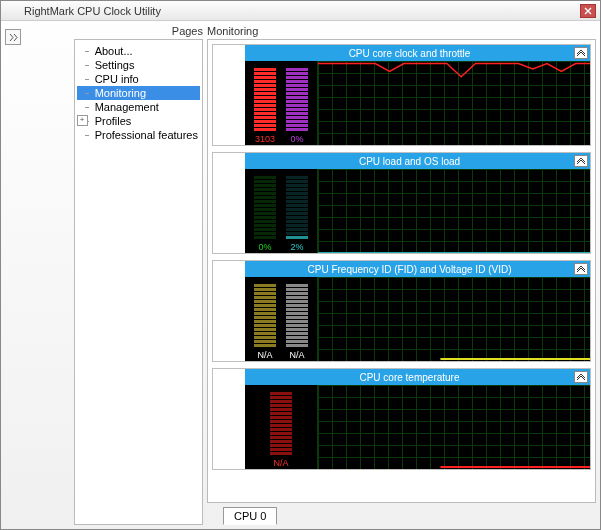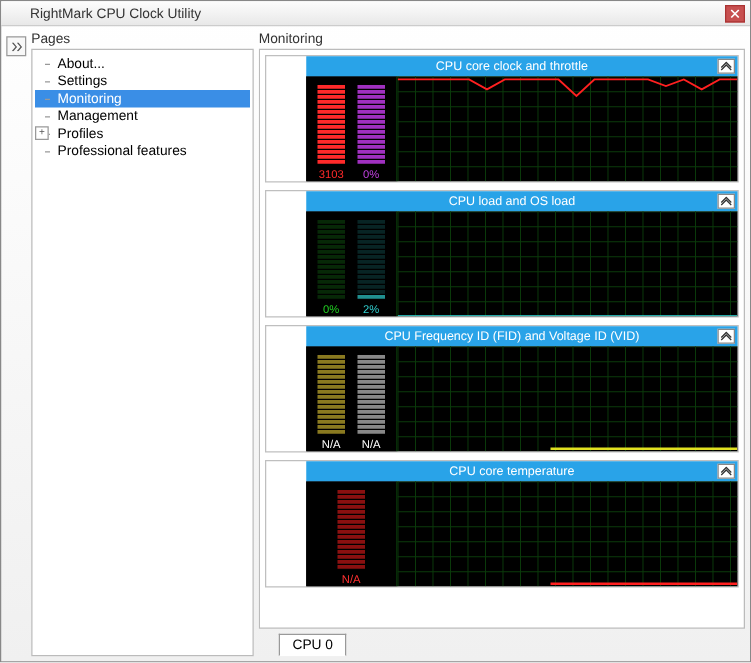--- a/index.html
+++ b/index.html
@@ -3,21 +3,21 @@
 <meta charset="utf-8">
 <style>
   * { box-sizing: border-box; margin: 0; padding: 0; }
   body { font-family: Tahoma, sans-serif; font-size: 11px; background: #fff; }
   .window { width: 601px; height: 530px; border: 1px solid #888; background: linear-gradient(#fff,#f0f0f0); display: flex; flex-direction: column; }
   .titlebar { height: 20px; background: linear-gradient(#fdfdfd,#e8e8e8); border-bottom: 1px solid #ccc; display: flex; align-items: center; padding: 0 4px; }
   .title { flex: 1; font-size: 11px; color: #333; padding-left: 19px; }
   .closebtn { width: 16px; height: 14px; background: #c75050; border: 1px solid #a33; color: #fff; display: flex; align-items: center; justify-content: center; font-size: 9px; cursor: pointer; }
   .body { flex: 1; display: flex; padding: 4px; gap: 4px; overflow: hidden; }
   .toggle { width: 16px; height: 16px; border: 1px solid #999; background: #f8f8f8; display: flex; align-items: center; justify-content: center; font-size: 9px; cursor: pointer; align-self: flex-start; margin-top: 4px;}
-  .pages { width: 178px; display: flex; flex-direction: column; }
+  .pages { width: 178px; display: flex; flex-direction: column; align-items: flex-end; }
   .group-label { font-size: 11px; color: #333; margin-bottom: 2px; }
   .tree { border: 1px solid #bbb; background: #fff; flex: 1; padding: 4px 2px; overflow: auto; }
   .tree-item { padding: 1px 2px 1px 18px; cursor: pointer; white-space: nowrap; position: relative; }
   .tree-item::before { content: ""; position: absolute; left: 8px; top: 50%; width: 4px; height: 1px; background: #999; }
   .tree-item.selected { background: #3a8ee6; color: #fff; }
   .tree-item.expandable::after { content:"+"; position:absolute; left:0; top:1px; width:9px;height:9px;border:1px solid #999;font-size:8px;line-height:8px;text-align:center;background:#fff;color:#555;}
   .monitoring { flex: 1; display: flex; flex-direction: column; overflow:hidden;}
   .panels { border: 1px solid #bbb; flex: 1; padding: 4px; display: flex; flex-direction: column; gap: 6px; background:#fff; overflow:hidden;}
   .panelgrp { border: 1px solid #bfbfbf; display:flex; flex-direction:column;padding-left:32px; }
   .panelhdr { background: #29a3e8; color: #fff; height: 16px; display: flex; align-items: center; font-size: 10px; position: relative; }
@@ -55,20 +55,21 @@
     <div class="toggle">
       <svg width="9" height="7" viewBox="0 0 9 7">
           <path d="M1 0 L4 3.5 L1 7 M5 0 L8 3.5 L5 7" stroke="#555" fill="none" stroke-width="1"></path>
         </svg>
     </div>
     <div class="pages">
       <div class="group-label">Pages</div>
       <div class="tree" id="tree">
           <div class="tree-item">About...</div>
           <div class="tree-item">Settings</div>
+          <div class="tree-item">CPU info</div>
           <div class="tree-item selected">Monitoring</div>
           <div class="tree-item">Management</div>
           <div class="tree-item expandable">Profiles</div>
           <div class="tree-item">Professional features</div>
         </div>
     </div>
     <div class="monitoring">
       <div class="group-label">Monitoring</div>
       <div class="panels" id="panels">
           <div class="panelgrp">

